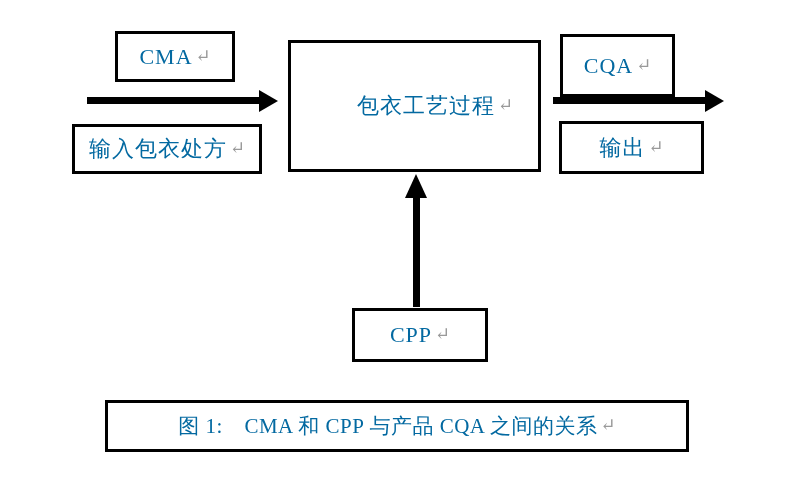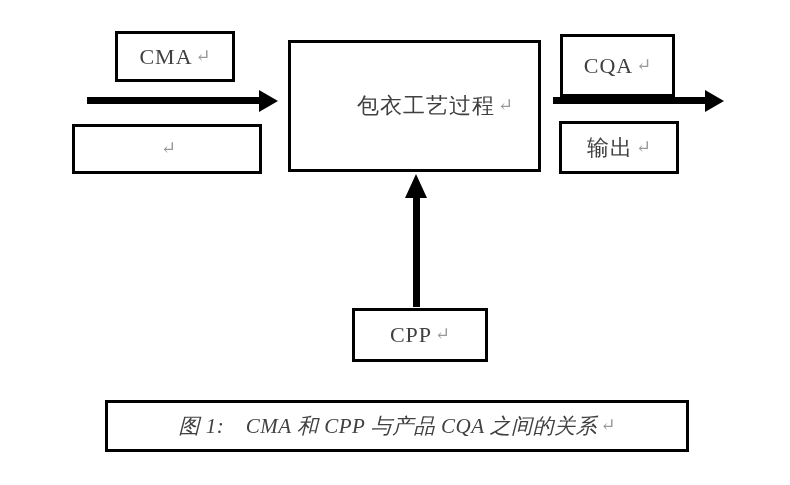--- a/index.html
+++ b/index.html
@@ -19,40 +19,40 @@
     position: absolute;
     border: 3px solid #000000;
     background: #ffffff;
     display: flex;
     align-items: center;
     justify-content: center;
     box-sizing: border-box;
     white-space: nowrap;
   }
   .label {
-    color: #404040;
+    color: #0369a1;
     font-size: 22px;
     letter-spacing: 1px;
   }
   .mark {
     color: #9a9a9a;
     font-size: 18px;
     margin-left: 3px;
     position: relative;
     top: -1px;
   }
   
   .box-cma     { left: 115px; top: 31px;  width: 120px; height: 51px; }
   .box-input   { left: 72px;  top: 124px; width: 190px; height: 50px; }
   .box-process { left: 288px; top: 40px;  width: 253px; height: 132px; padding-left: 41px; }
   .box-cqa     { left: 560px; top: 34px;  width: 115px; height: 63px; }
-  .box-output  { left: 559px; top: 121px; width: 120px; height: 53px; }
+  .box-output  { left: 559px; top: 121px; width: 145px; height: 53px; }
   .box-cpp     { left: 352px; top: 308px; width: 136px; height: 54px; }
   .box-caption { left: 105px; top: 400px; width: 584px; height: 52px; border-width: 3px; }
-  .box-caption .label { font-size: 21px; letter-spacing: 0.5px; font-style: italic; }
+  .box-caption .label { font-size: 21px; letter-spacing: 0.5px; }
   
   .harrow {
     position: absolute;
     height: 22px;
   }
   .harrow .shaft {
     position: absolute;
     left: 0;
     top: 7px;
     height: 7px;
@@ -103,20 +103,21 @@
 <body>
 
 <div class="canvas">
 
   <div class="box box-cma">
     <span class="label">CMA</span>
     <span class="mark">↵</span>
   </div>
 
   <div class="box box-input">
+    <span class="label">输入包衣处方</span>
     <span class="mark">↵</span>
   </div>
 
   <div class="harrow arrow-left">
     <div class="shaft"></div>
     <div class="head"></div>
   </div>
 
   <div class="box box-process">
     <span class="label">包衣工艺过程</span>

